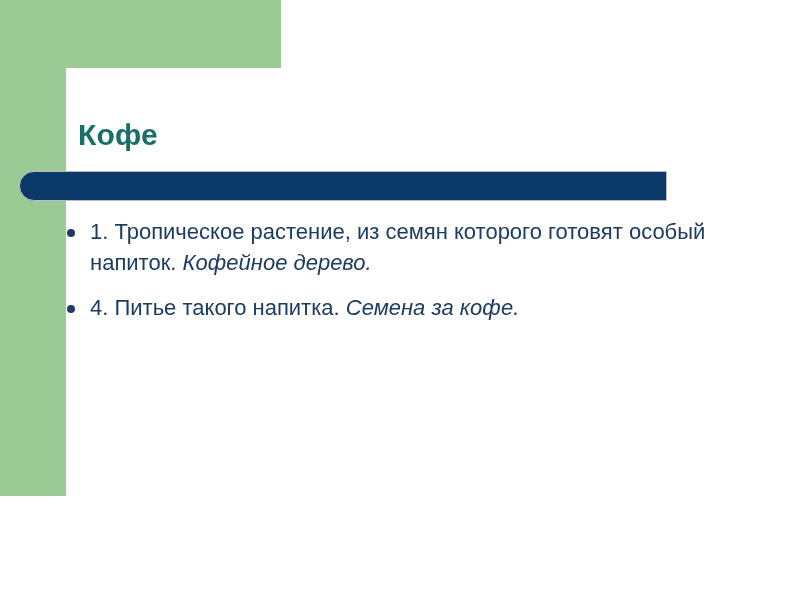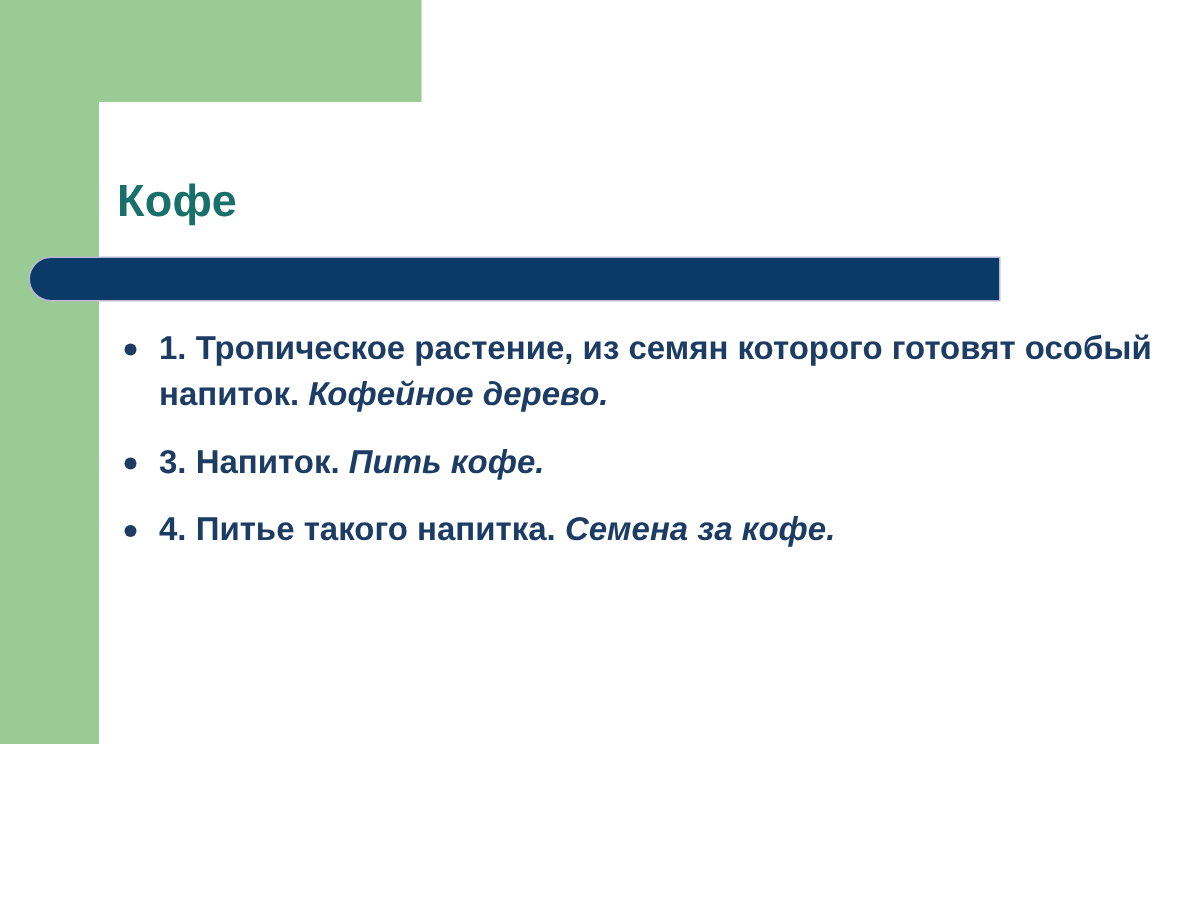--- a/index.html
+++ b/index.html
@@ -74,24 +74,23 @@
     font-weight: bold;
     color: #19706a;
     letter-spacing: 0.2px;
     line-height: 36px;
     white-space: nowrap;
   }
 
   
   .bullet-list {
     position: absolute;
-    left: 78px;
+    left: 62px;
     top: 216px;
     width: 690px;
-    font-weight: bold;
   }
   .bullet-item {
     position: relative;
     padding-left: 28px;
     margin-bottom: 14px;
     font-size: 22px;
     line-height: 31px;
     color: #1c3c63;
   }
   .bullet-item:last-child {
@@ -127,24 +126,20 @@
   <div class="navy-bar"></div>
 
   <div class="bullet-list">
 
     <div class="bullet-item">
       <span class="bullet-dot"></span>
       <span class="bullet-text">1. Тропическое растение, из семян которого готовят особый напиток. </span><span class="bullet-em">Кофейное дерево.</span>
     </div>
 
 
-    <div class="bullet-item">
-      <span class="bullet-dot"></span>
-      <span class="bullet-text">3. Напиток. </span><span class="bullet-em">Пить кофе.</span>
-    </div>
 
     <div class="bullet-item">
       <span class="bullet-dot"></span>
       <span class="bullet-text">4. Питье такого напитка. </span><span class="bullet-em">Семена за кофе.</span>
     </div>
 
   </div>
 </div>
 
 </body></html>

